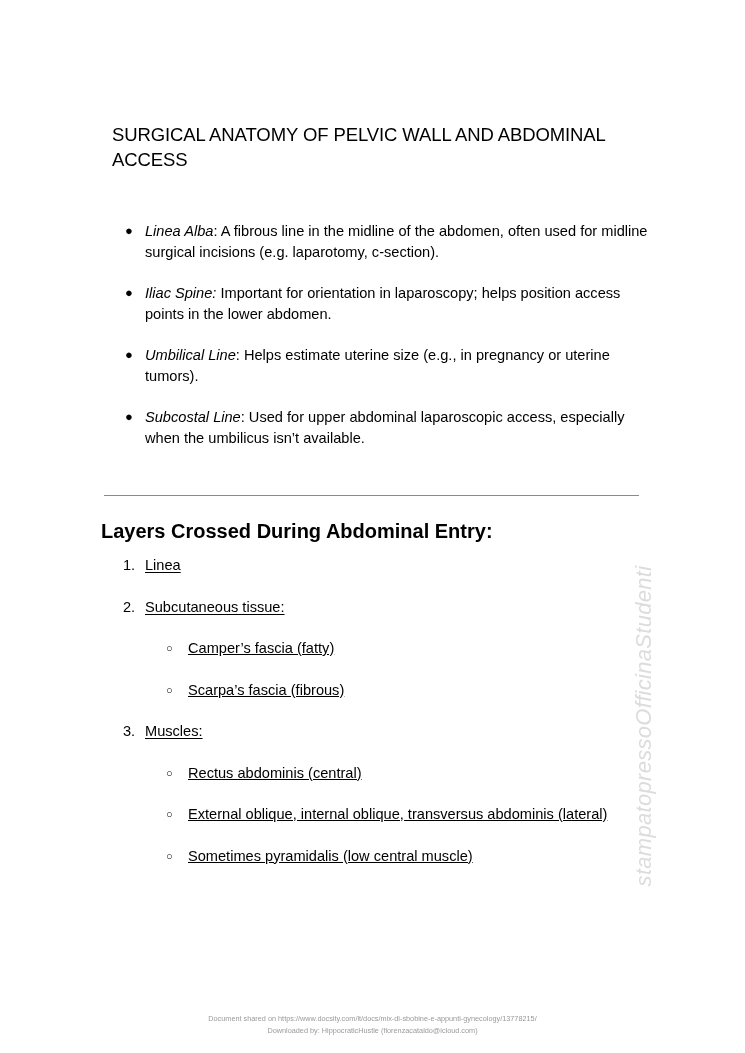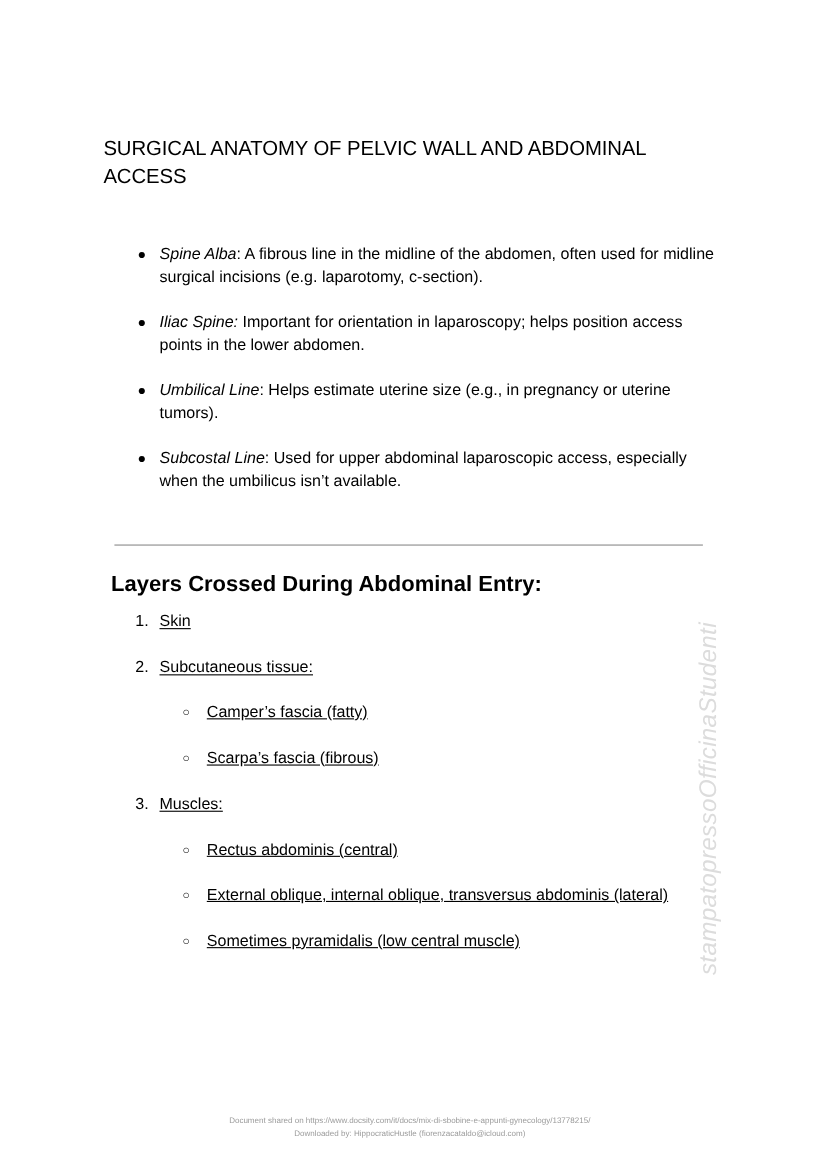--- a/index.html
+++ b/index.html
@@ -10,21 +10,21 @@
     body {
       width: 745px;
       height: 1053px;
       position: relative;
       overflow: hidden;
       font-family: "Liberation Sans", sans-serif;
       color: #000000;
     }
     .page-title {
       position: absolute;
-      left: 94px;
+      left: 112px;
       top: 122px;
       width: 560px;
       font-size: 18.5px;
       line-height: 25px;
       font-weight: normal;
       margin: 0;
       letter-spacing: -0.1px;
     }
     .bullets {
       position: absolute;
@@ -138,21 +138,21 @@
     }
   </style>
 </head>
 <body>
 
 <h1 class="page-title">SURGICAL ANATOMY OF PELVIC WALL AND ABDOMINAL ACCESS</h1>
 
 <ul class="bullets">
   <li class="bullet-item">
     <span class="bullet-dot">●</span>
-    <span class="term">Spine Alba</span><span>: </span><span>A fibrous line in the midline of the abdomen, often used for midline surgical incisions (e.g. laparotomy, c-section).</span>
+    <span class="term">Linea Alba</span><span>: </span><span>A fibrous line in the midline of the abdomen, often used for midline surgical incisions (e.g. laparotomy, c-section).</span>
   </li>
   <li class="bullet-item">
     <span class="bullet-dot">●</span>
     <span class="term">Iliac Spine:</span><span> </span><span>Important for orientation in laparoscopy; helps position access points in the lower abdomen.</span>
   </li>
   <li class="bullet-item">
     <span class="bullet-dot">●</span>
     <span class="term">Umbilical Line</span><span>: </span><span>Helps estimate uterine size (e.g., in pregnancy or uterine tumors).</span>
   </li>
   <li class="bullet-item">
@@ -161,21 +161,21 @@
   </li>
 </ul>
 
 <div class="divider"></div>
 
 <h2 class="section-heading">Layers Crossed During Abdominal Entry:</h2>
 
 <div class="layers">
   <div class="layer-row">
     <span class="layer-num">1.</span>
-    <span class="layer-label">Skin</span>
+    <span class="layer-label">Linea</span>
   </div>
 
   <div class="layer-row">
     <span class="layer-num">2.</span>
     <span class="layer-label">Subcutaneous tissue:</span>
   </div>
   <div class="sub-row">
     <span class="sub-circle">○</span>
     <span class="sub-label">Camper’s fascia (fatty)</span>
   </div>

